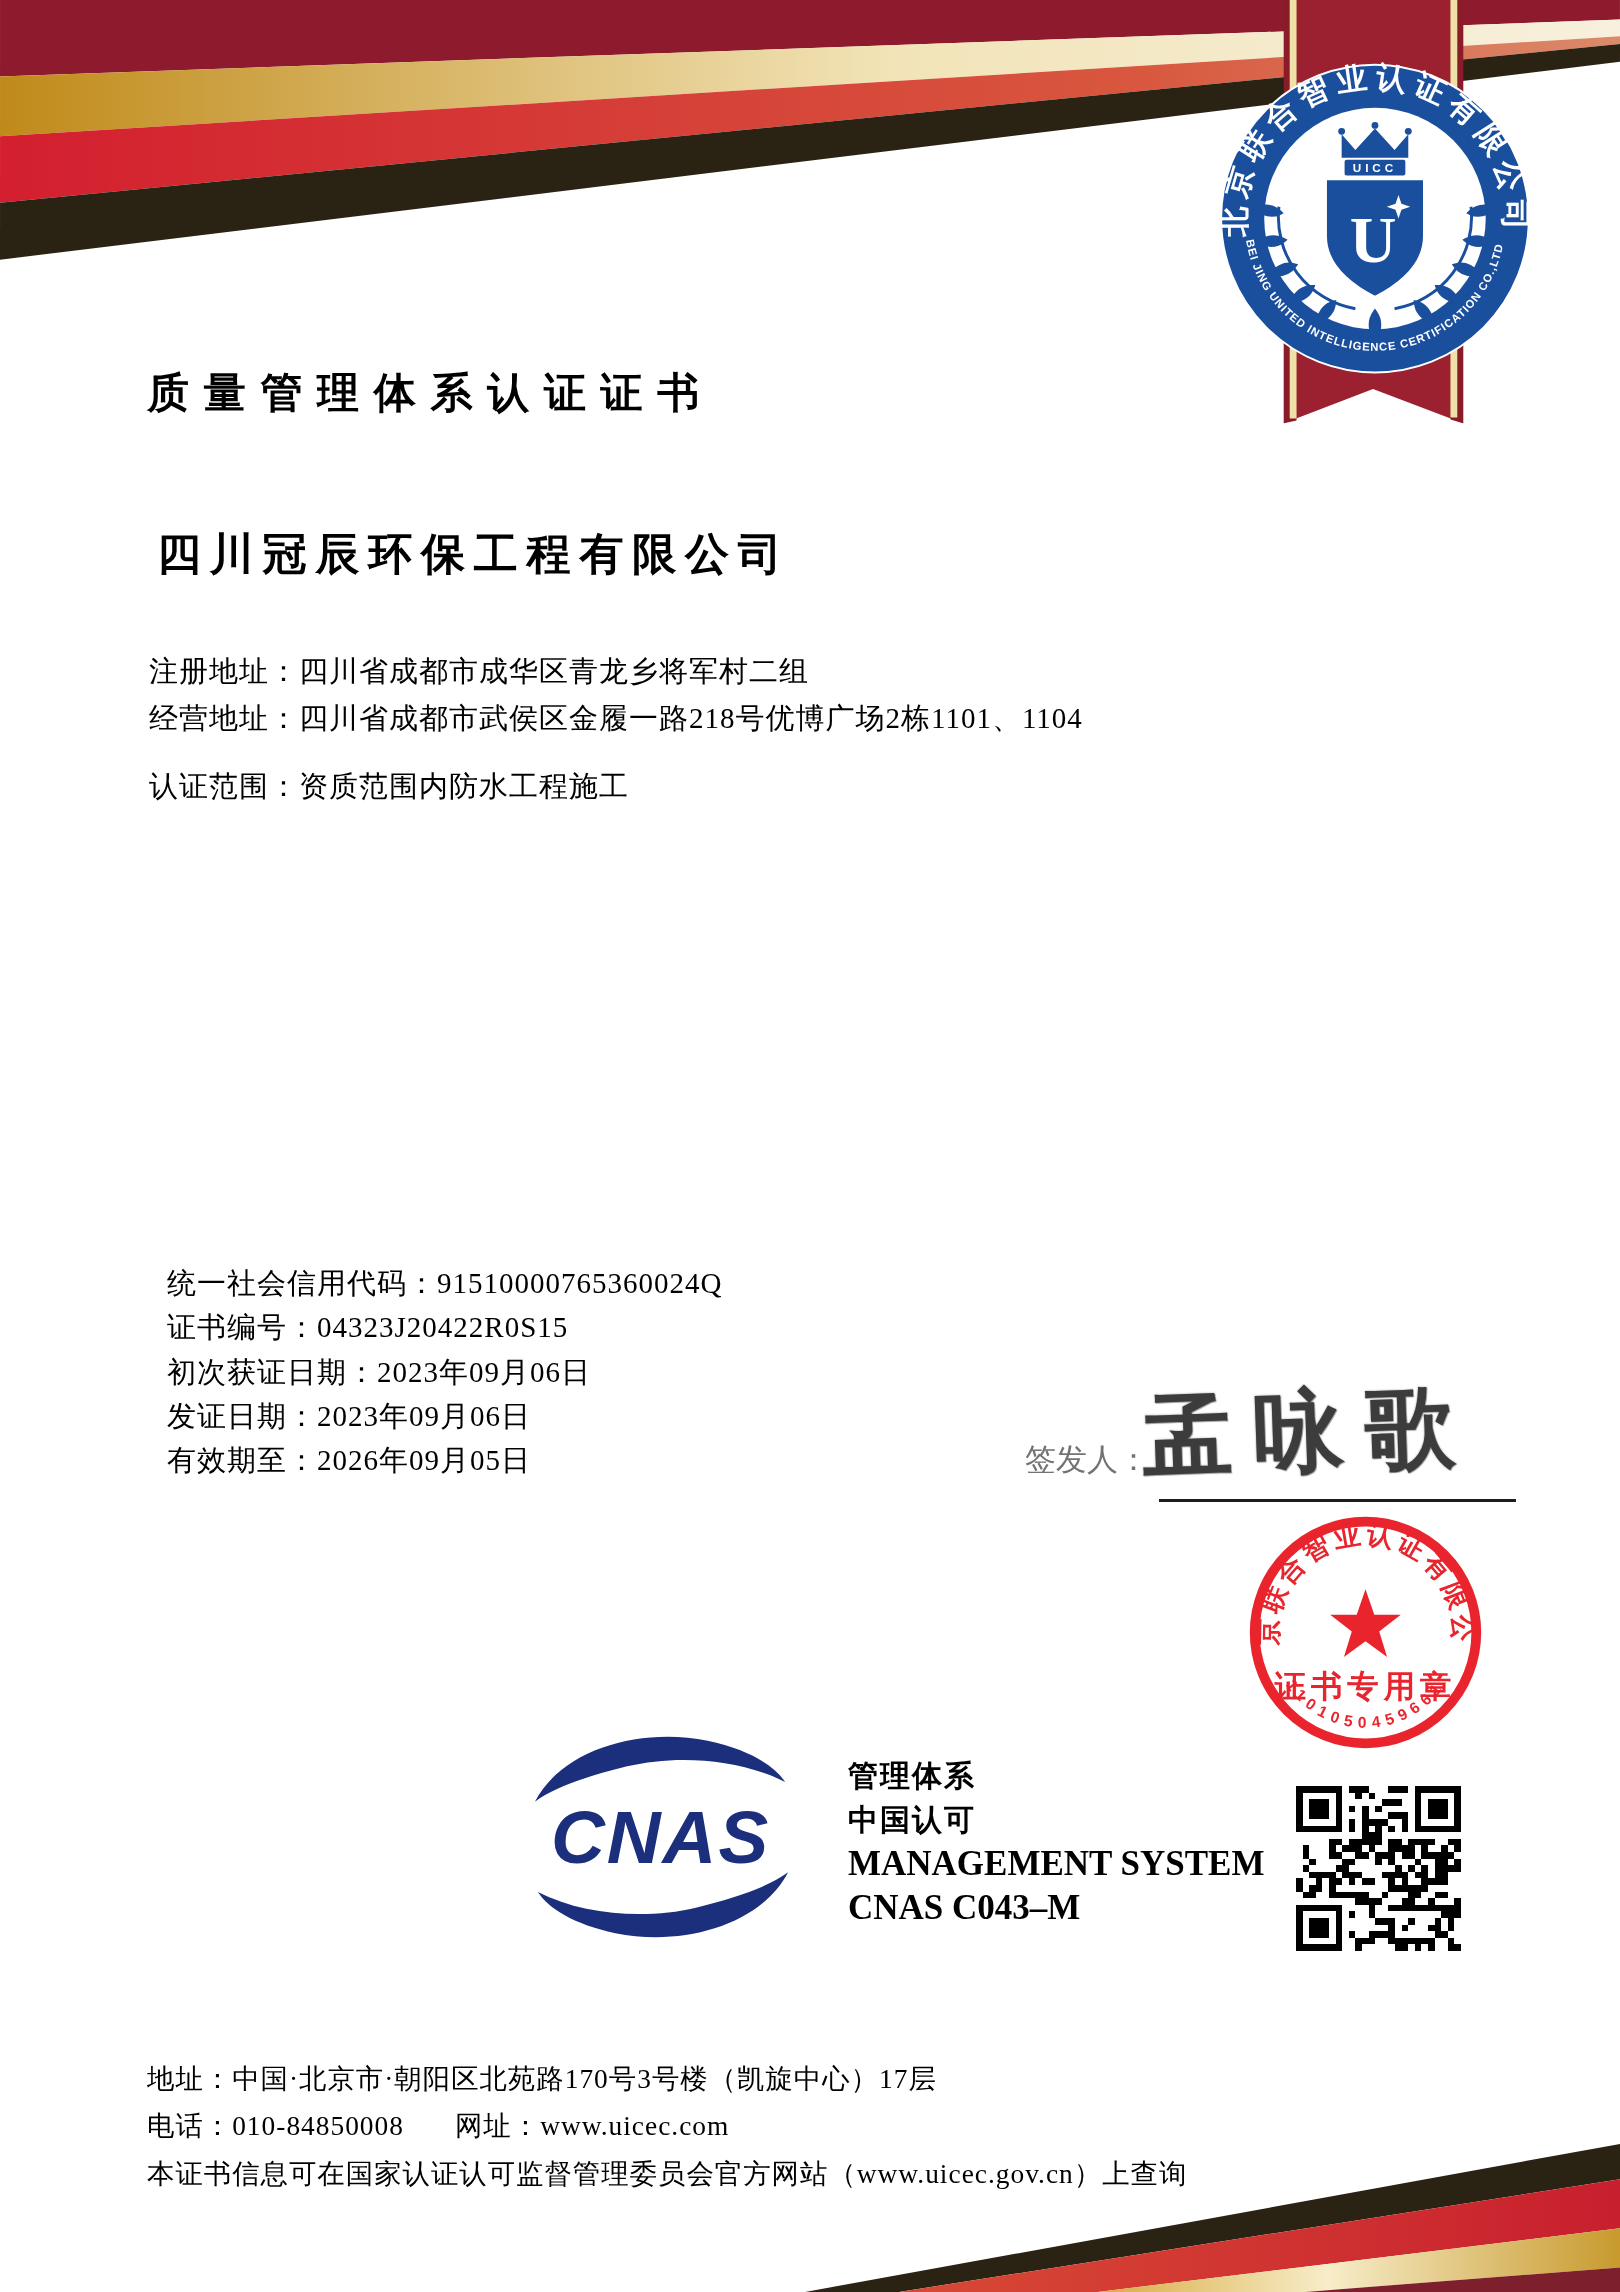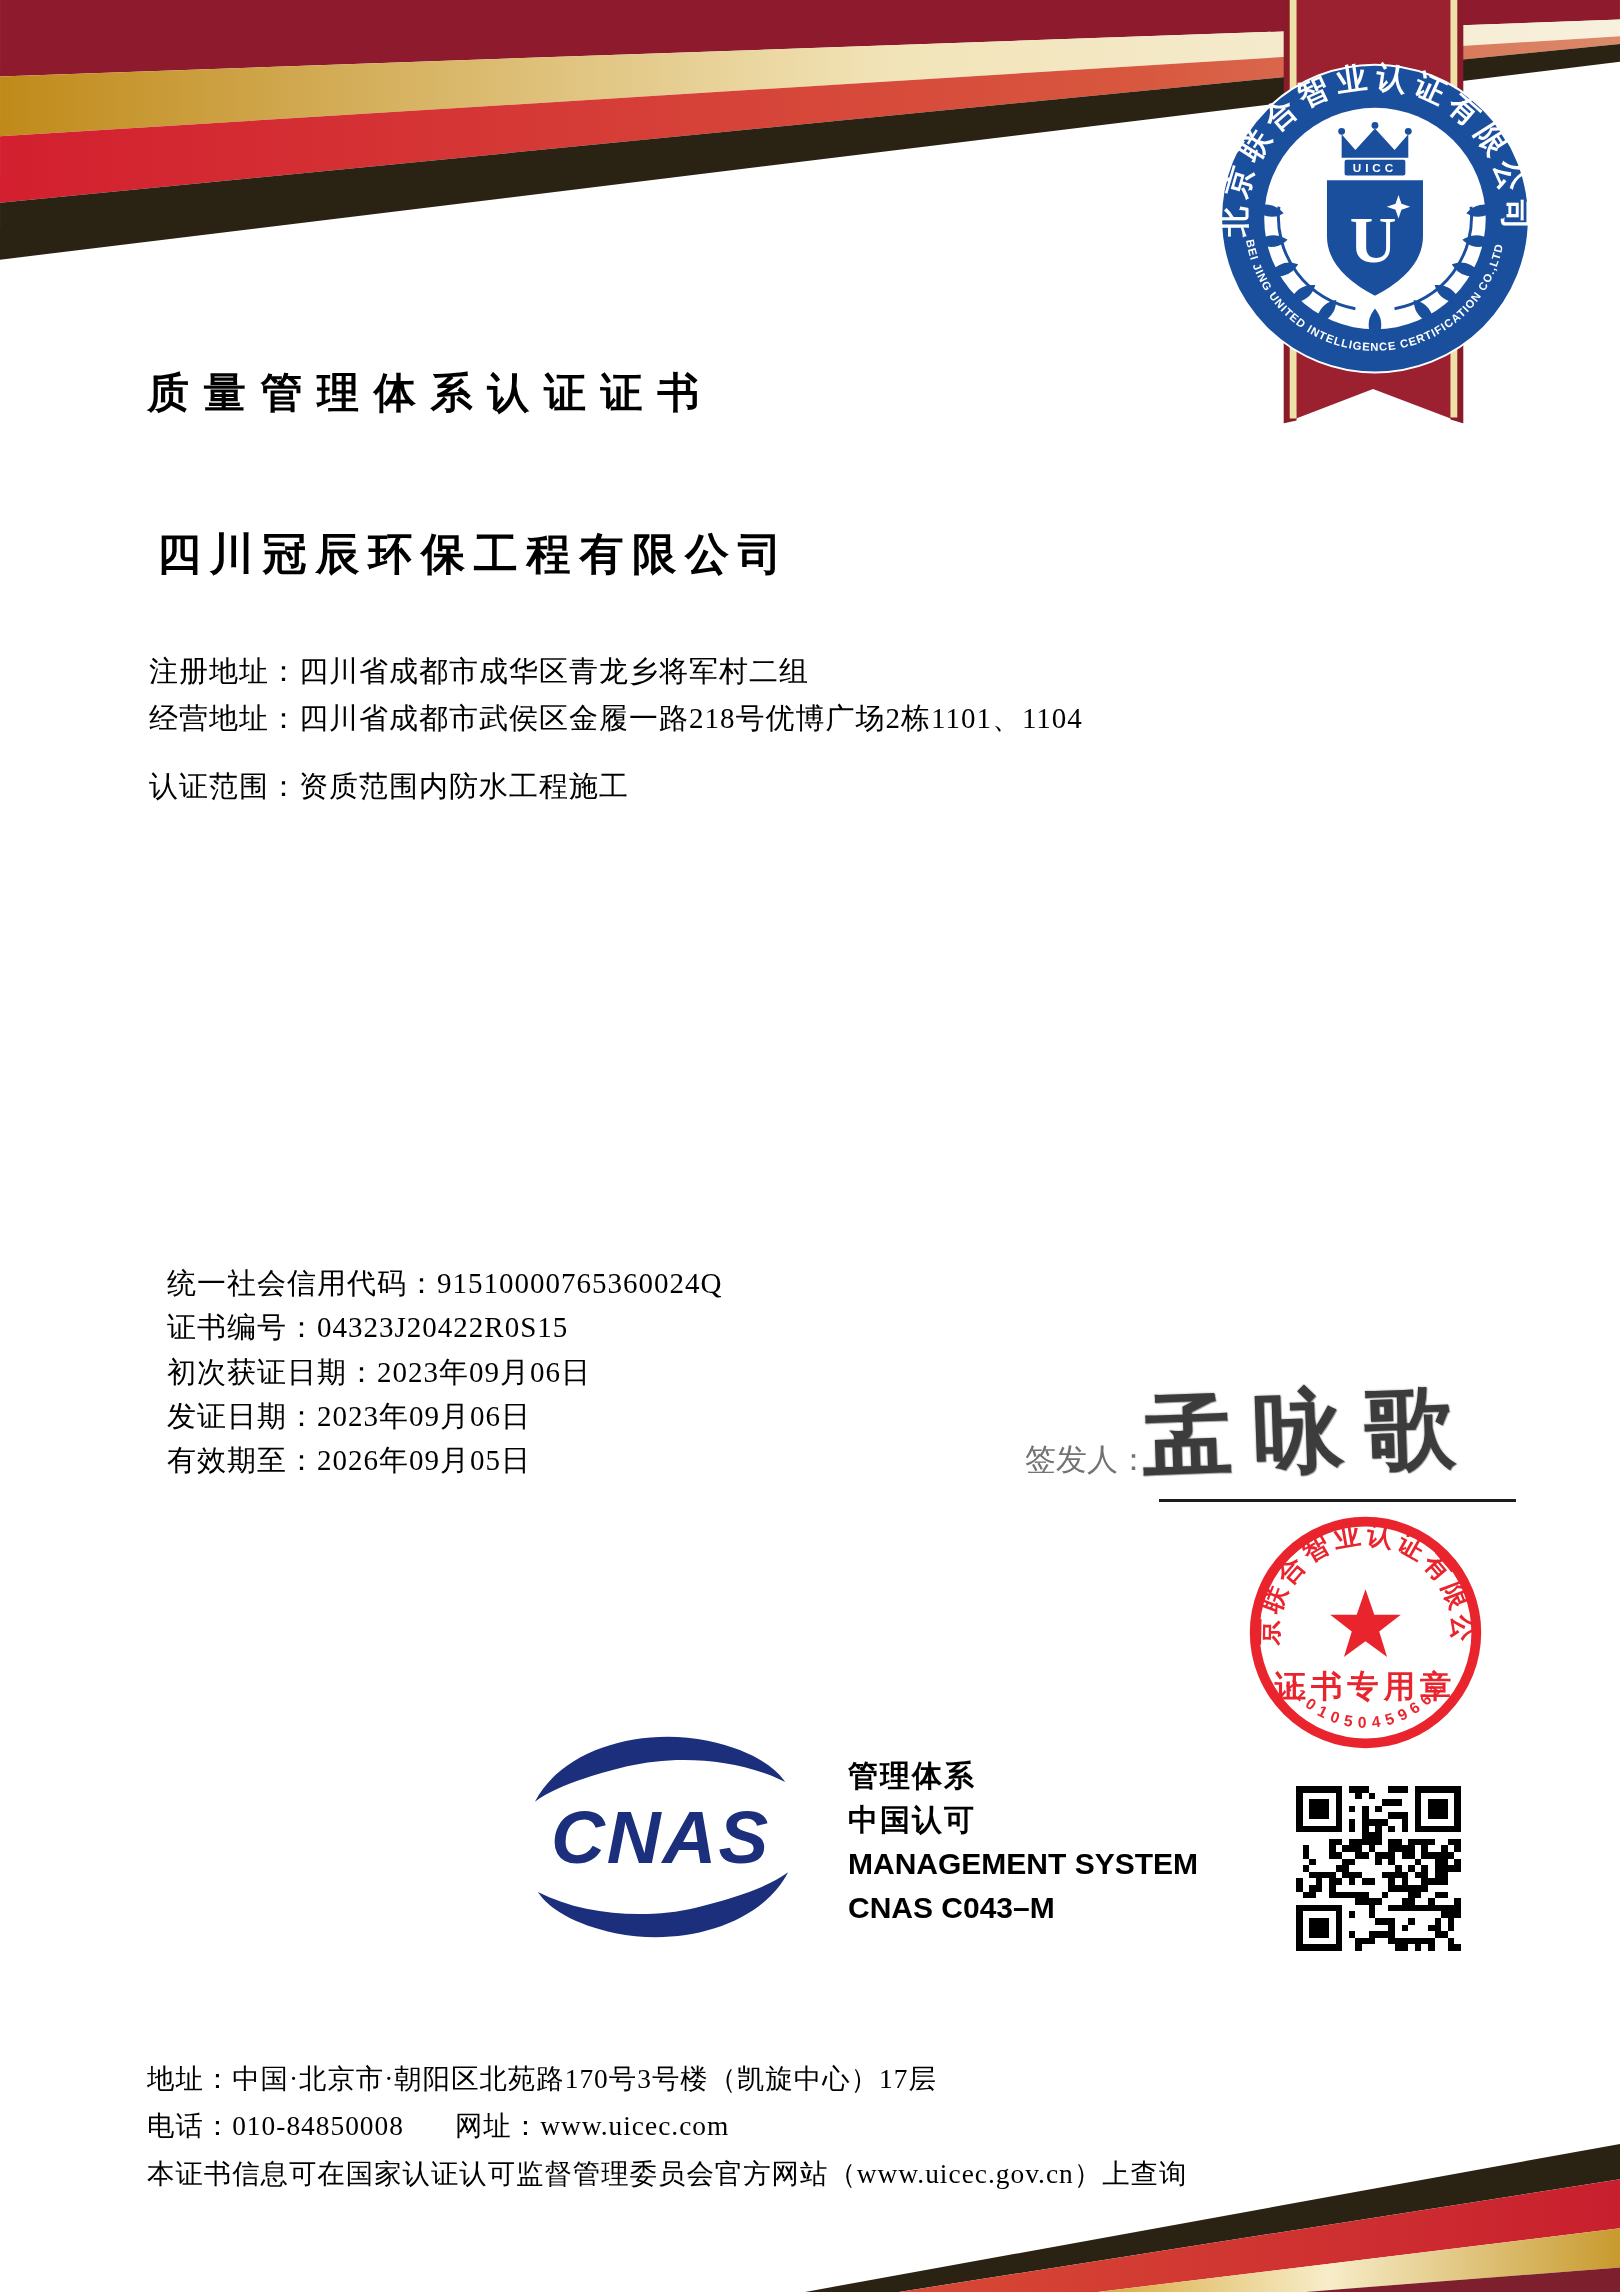--- a/index.html
+++ b/index.html
@@ -22,21 +22,21 @@
   .signer-label{ left:1025px; top:1439px; font-size:31px; color:#737373;}
   .signature{
     left:1142px; top:1370px; width:412px; font-size:90px; font-weight:bold;
     color:#3c3c3c; letter-spacing:21.6px; transform:rotate(-2deg);
     text-shadow:0 0 2px rgba(40,40,40,.55), 1px 1px 0 rgba(60,60,60,.35);
     white-space:nowrap;
   }
   .sig-line{ left:1159px; top:1499px; width:357px; height:2.9px; background:#1d1d1d;}
   .cnas-text{ left:848px; top:1754px; font-family:"Liberation Sans","DejaVu Sans",sans-serif; color:#000;}
   .cnas-text .cn{ font-size:30px; font-weight:bold; line-height:44px; letter-spacing:2px;}
-  .cnas-text .en{ font-size:30px; font-weight:bold; line-height:44px; letter-spacing:0px;}
+  .cnas-text .en{ font-size:35px; font-weight:bold; line-height:44px; letter-spacing:0px;font-family:Liberation Serif, serif;}
   .website-gap{ display:inline-block; width:51px;}
 </style>
 </head>
 <body>
 
 <div class="page">
 
   <svg class="abs" style="left:0;top:0" width="1620" height="490" viewBox="0 0 1653 500">
     <defs>
       <linearGradient id="goldGrad" x1="0" y1="0" x2="1" y2="0">

